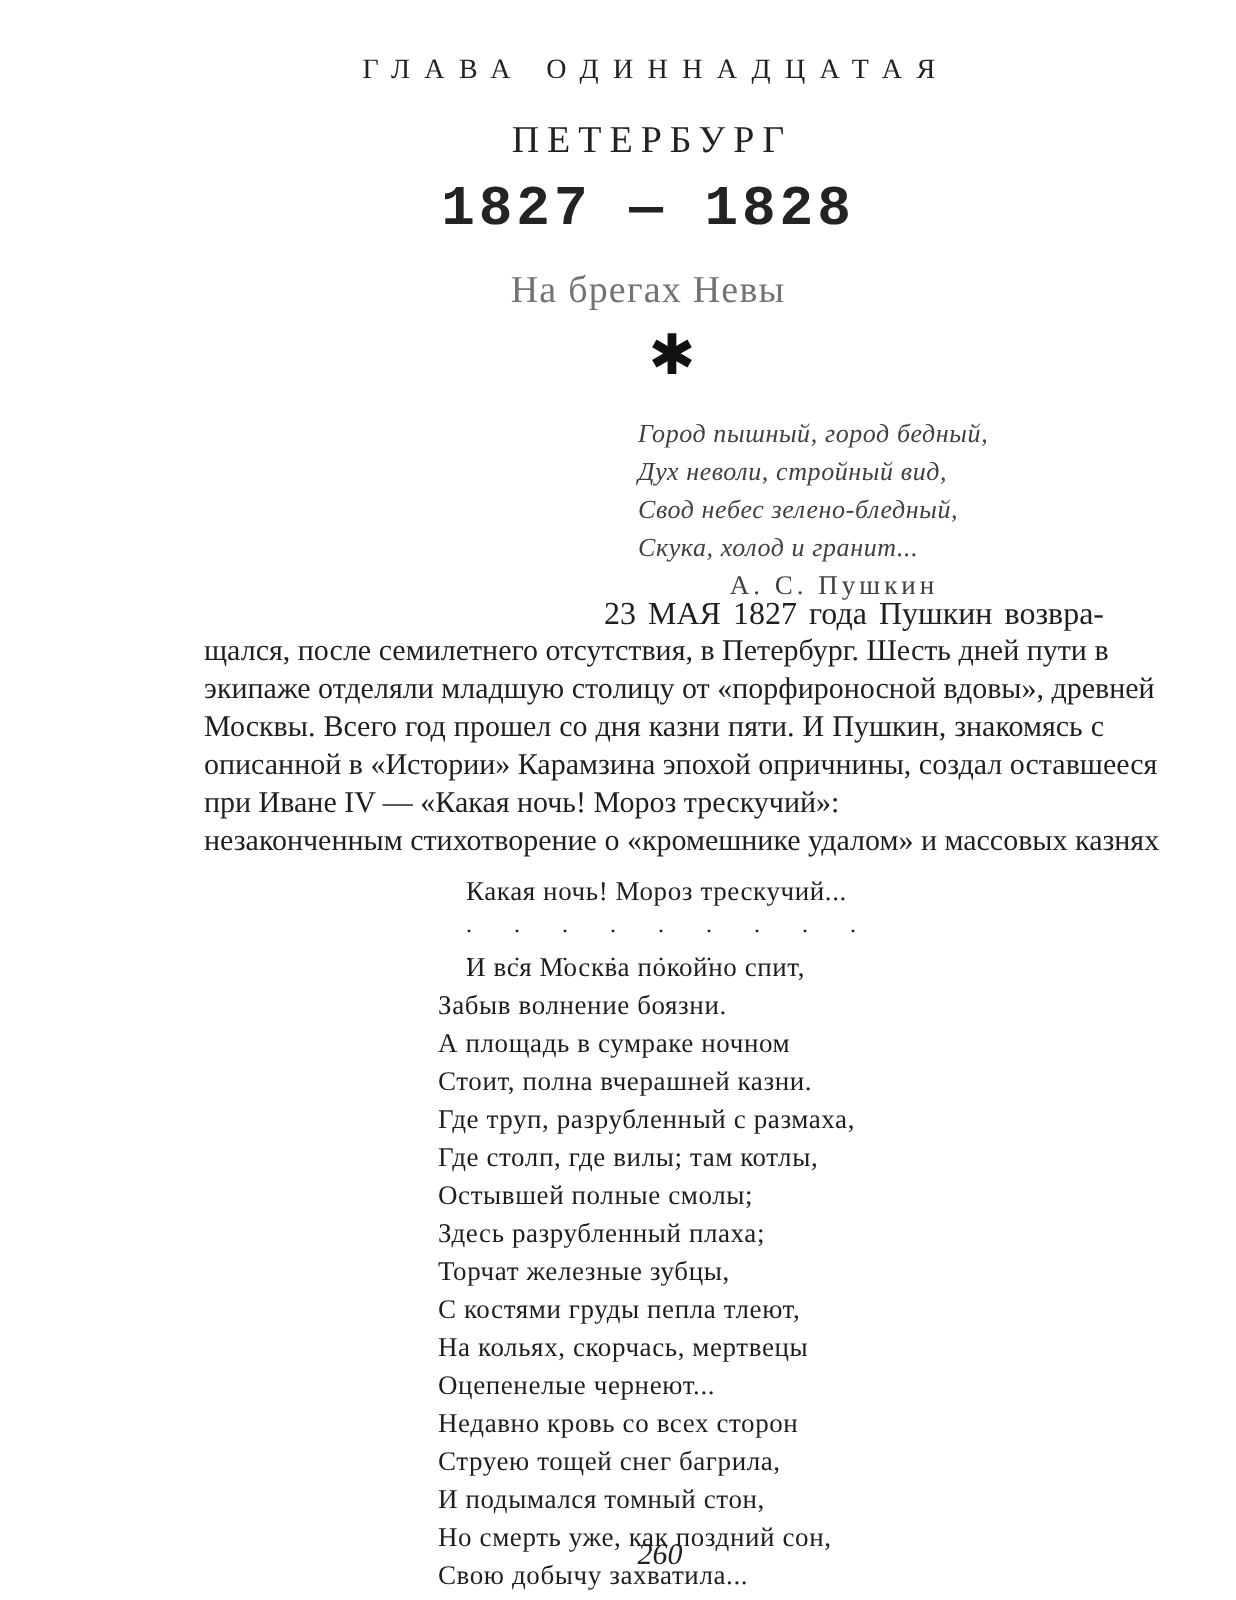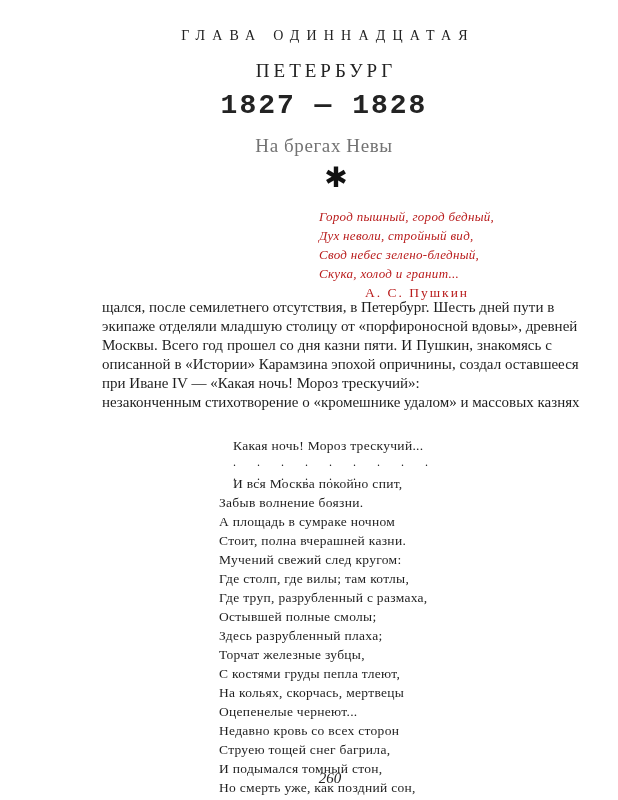--- a/index.html
+++ b/index.html
@@ -74,21 +74,21 @@
     }
     .epigraph {
       position: absolute;
       top: 207px;
       left: 304px;
       width: 200px;
       font-style: italic;
       font-size: 13px;
       line-height: 19px;
       letter-spacing: 0.3px;
-      color: #b91c1c;
+      color: #404040;
     }
     .epigraph .line {
       display: block;
       white-space: nowrap;
     }
     .epigraph .author {
       display: block;
       text-align: center;
       font-style: normal;
       font-size: 13.5px;
@@ -168,38 +168,38 @@
 
   <div class="epigraph">
     <span class="line">Город пышный, город бедный,</span>
     <span class="line">Дух неволи, стройный вид,</span>
     <span class="line">Свод небес зелено-бледный,</span>
     <span class="line">Скука, холод и гранит...</span>
     <span class="author">А. С. Пушкин</span>
   </div>
 
   <div class="body-text">
+    <span class="pline first">23 МАЯ 1827 года Пушкин возвра-</span>
     <span class="pline">щался, после семилетнего отсутствия, в Петербург. Шесть дней пути в</span>
     <span class="pline">экипаже отделяли младшую столицу от «порфироносной вдовы», древней</span>
     <span class="pline">Москвы. Всего год прошел со дня казни пяти. И Пушкин, знакомясь с</span>
     <span class="pline">описанной в «Истории» Карамзина эпохой опричнины, создал оставшееся</span>
     <span class="pline last">при Иване IV — «Какая ночь! Мороз трескучий»:</span>
     <span class="pline">незаконченным стихотворение о «кромешнике удалом» и массовых казнях</span>
   </div>
 
   <div class="poem">
     <span class="vline indent">Какая ночь! Мороз трескучий...</span>
     <span class="dots">. . . . . . . . . . . . . . .</span>
     <span class="vline indent">И вся Москва покойно спит,</span>
     <span class="vline">Забыв волнение боязни.</span>
     <span class="vline">А площадь в сумраке ночном</span>
     <span class="vline">Стоит, полна вчерашней казни.</span>
-    <span class="vline">Мучений свежий след кругом:</span>
+    <span class="vline">Где труп, разрубленный с размаха,</span>
     <span class="vline">Где столп, где вилы; там котлы,</span>
-    <span class="vline">Где труп, разрубленный с размаха,</span>
     <span class="vline">Остывшей полные смолы;</span>
     <span class="vline">Здесь разрубленный плаха;</span>
     <span class="vline">Торчат железные зубцы,</span>
     <span class="vline">С костями груды пепла тлеют,</span>
     <span class="vline">На кольях, скорчась, мертвецы</span>
     <span class="vline">Оцепенелые чернеют...</span>
     <span class="vline">Недавно кровь со всех сторон</span>
     <span class="vline">Струею тощей снег багрила,</span>
     <span class="vline">И подымался томный стон,</span>
     <span class="vline">Но смерть уже, как поздний сон,</span>

